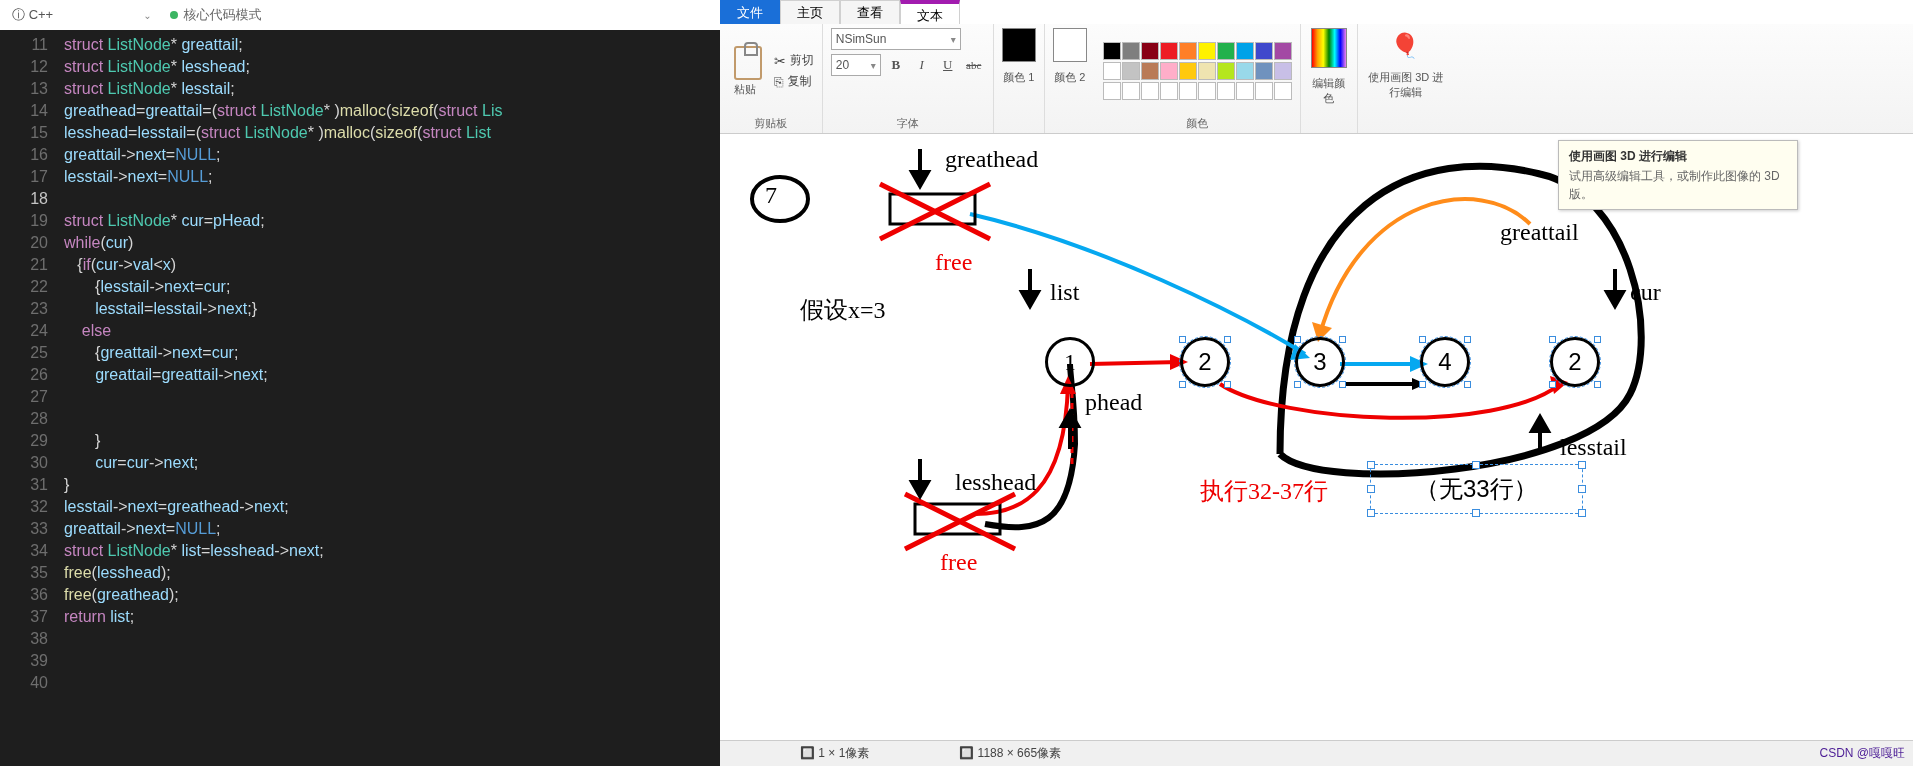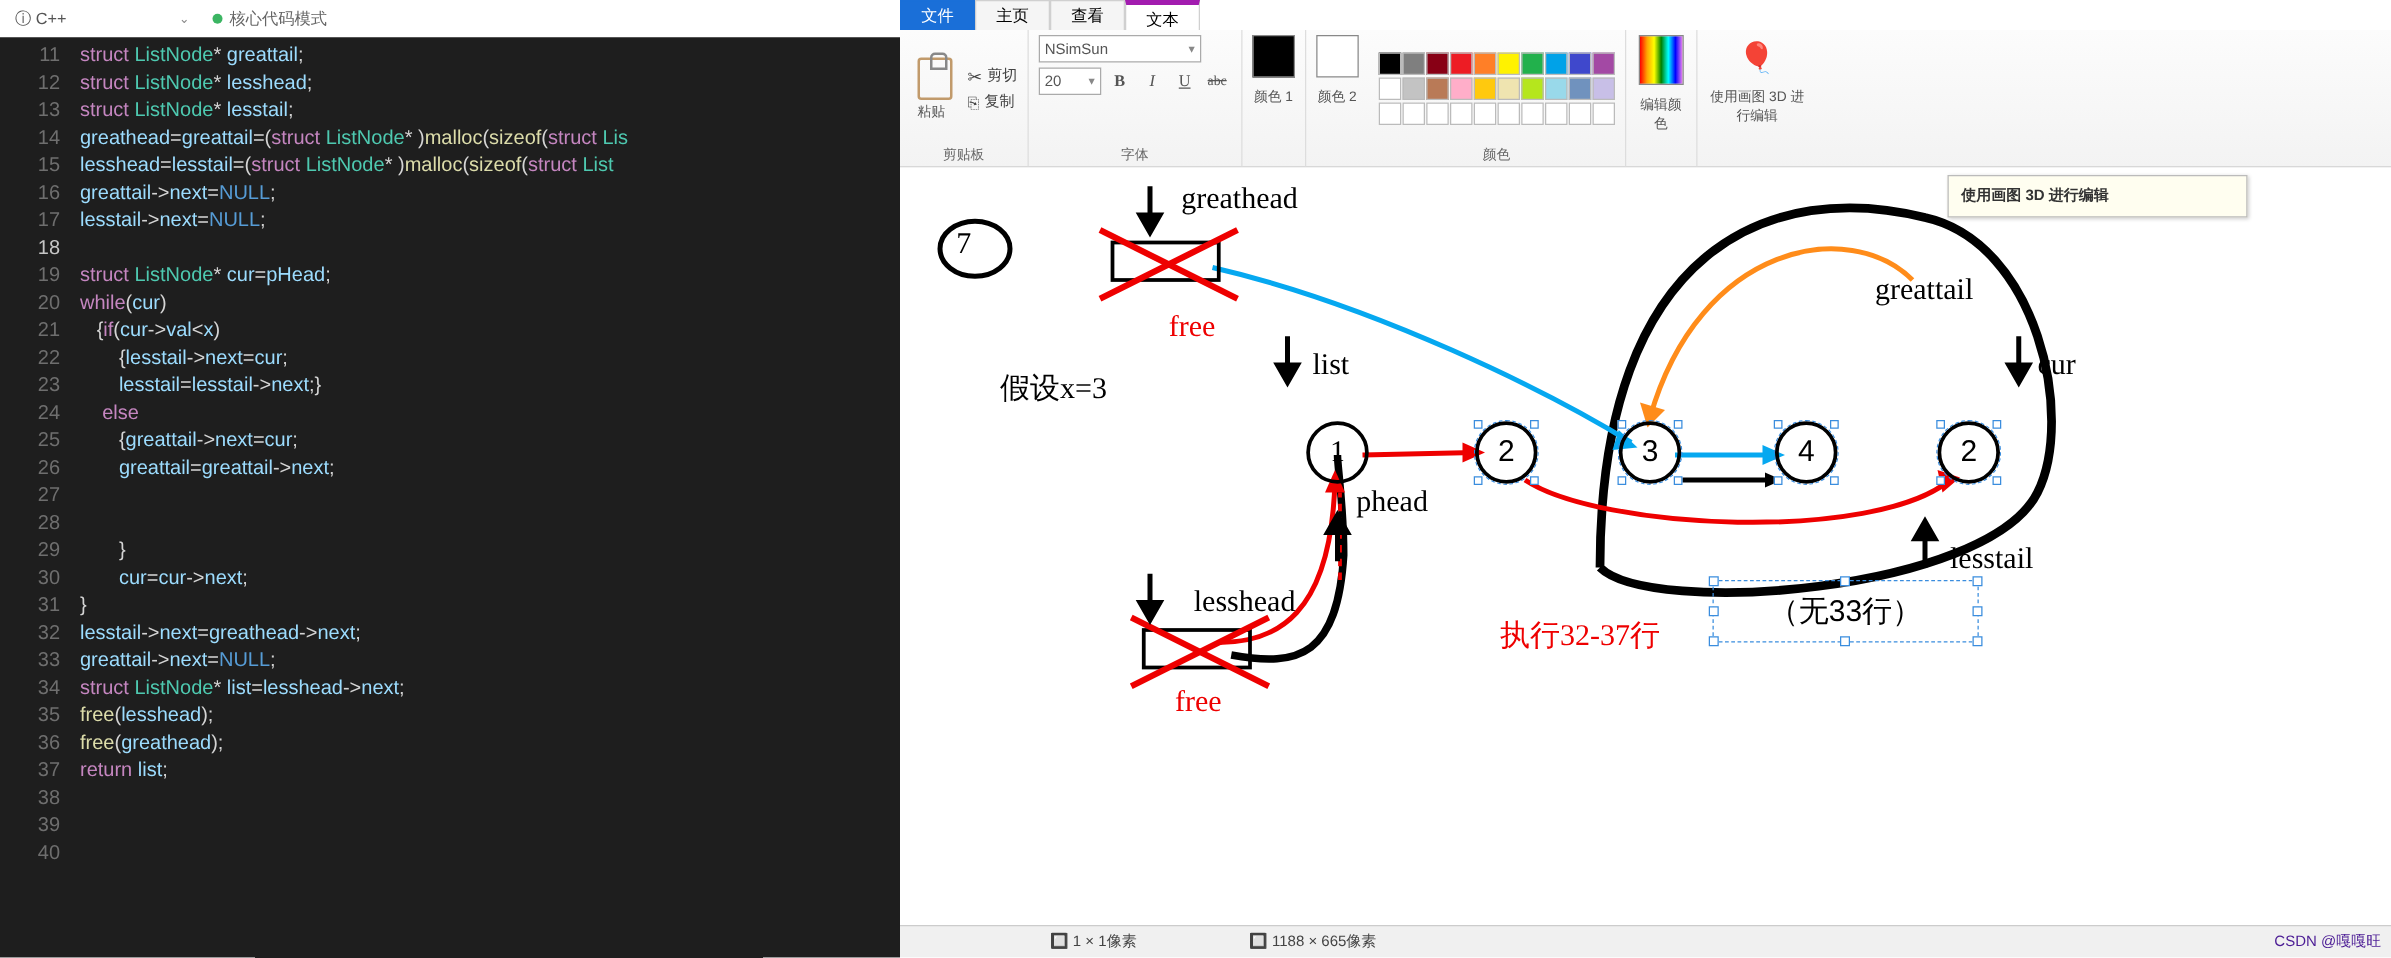--- a/index.html
+++ b/index.html
@@ -48,21 +48,21 @@
   .pal-row{display:flex;gap:1px}
   .sw{width:18px;height:18px;border:1px solid #bbb}
   .rainbow{width:36px;height:40px;background:linear-gradient(90deg,red,orange,yellow,green,cyan,blue,violet);border:1px solid #888;margin-bottom:2px}
   .paint3d{width:36px;height:36px;display:flex;align-items:center;justify-content:center;font-size:24px}
   .canvas{flex:1;position:relative;background:#fff;overflow:hidden}
   .canvas svg{position:absolute;top:0;left:0}
   .tlabel{position:absolute;font-family:SimSun,serif;font-size:24px;color:#000}
   .tred{color:#e00}
   .txtbox{position:absolute;border:1px dashed #3a8dde;padding:8px 44px;font-family:SimSun,serif;font-size:24px}
   .txtbox .hd{position:absolute;width:8px;height:8px;background:#fff;border:1px solid #3a8dde}
-  .status{height:26px;border-top:1px solid #ccc;background:#f0f0f0;display:flex;align-items:center;gap:90px;font-size:12px;color:#444;padding-left:120px}
+  .status{height:26px;border-top:1px solid #ccc;background:#f0f0f0;display:flex;align-items:center;gap:90px;font-size:12px;color:#444;padding-left:80px}
   .tooltip{position:absolute;right:115px;top:140px;width:240px;background:#fffef0;border:1px solid #bbb;padding:6px 10px;font-size:12px;color:#666;line-height:18px;box-shadow:1px 1px 3px rgba(0,0,0,.2)}
   .tooltip .tt-title{color:#333;font-weight:bold;margin-bottom:2px}
   .watermark{position:absolute;right:8px;bottom:4px;font-size:12px;color:#4c1d95}
   .node-circ{position:absolute;border:3px solid #000;border-radius:50%;width:50px;height:50px;display:flex;align-items:center;justify-content:center;font-size:24px;font-family:SimSun}
   .sel-box{outline:1px dashed #3a8dde}
   .sh{position:absolute;width:7px;height:7px;background:#fff;border:1px solid #3a8dde}
 </style>
 </head>
 <body>
 
@@ -297,21 +297,21 @@
       <div class="tlabel" style="left:225px;top:12px">greathead</div>
       <div class="tlabel tred" style="left:215px;top:115px">free</div>
       <div class="tlabel" style="left:80px;top:160px">假设x=3</div>
       <div class="tlabel" style="left:330px;top:145px">list</div>
       <div class="tlabel" style="left:780px;top:85px">greattail</div>
       <div class="tlabel" style="left:910px;top:145px">cur</div>
       <div class="tlabel" style="left:365px;top:255px">phead</div>
       <div class="tlabel" style="left:235px;top:335px">lesshead</div>
       <div class="tlabel tred" style="left:220px;top:415px">free</div>
       <div class="tlabel" style="left:840px;top:300px">lesstail</div>
-      <div class="tlabel tred" style="left:480px;top:358px">执行32-37行</div>
+      <div class="tlabel tred" style="left:480px;top:341px">执行32-37行</div>
 
       <div class="node-circ" style="left:325px;top:203px">1</div>
       <div class="node-circ sel-box" style="left:460px;top:203px">
           <span>2</span>
           <span class="sh" style="left:-4px;top:-4px"></span>
           <span class="sh" style="right:-4px;top:-4px"></span>
           <span class="sh" style="left:-4px;bottom:-4px"></span>
           <span class="sh" style="right:-4px;bottom:-4px"></span>
         </div>
       <div class="node-circ sel-box" style="left:575px;top:203px">
@@ -340,20 +340,21 @@
         <span>（无33行）</span>
         <span class="hd" style="left:-4px;top:-4px"></span><span class="hd" style="right:-4px;top:-4px"></span>
         <span class="hd" style="left:-4px;bottom:-4px"></span><span class="hd" style="right:-4px;bottom:-4px"></span>
         <span class="hd" style="left:50%;top:-4px;margin-left:-4px"></span><span class="hd" style="left:50%;bottom:-4px;margin-left:-4px"></span>
         <span class="hd" style="top:50%;left:-4px;margin-top:-4px"></span><span class="hd" style="top:50%;right:-4px;margin-top:-4px"></span>
       </div>
     </div>
 
     <div class="tooltip">
       <div class="tt-title">使用画图 3D 进行编辑</div>
+      <div>试用高级编辑工具，或制作此图像的 3D 版。</div>
     </div>
 
     <div class="status">
       <span>🔲 <span>1 × 1像素</span></span>
       <span>🔲 <span>1188 × 665像素</span></span>
     </div>
 
     <div class="watermark">CSDN @嘎嘎旺</div>
   </div>
 </div>

